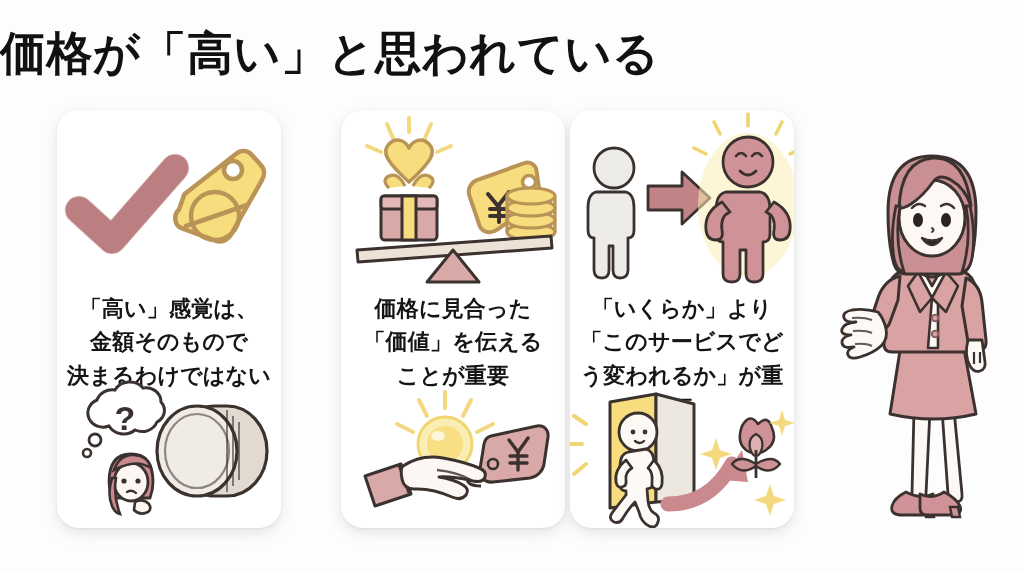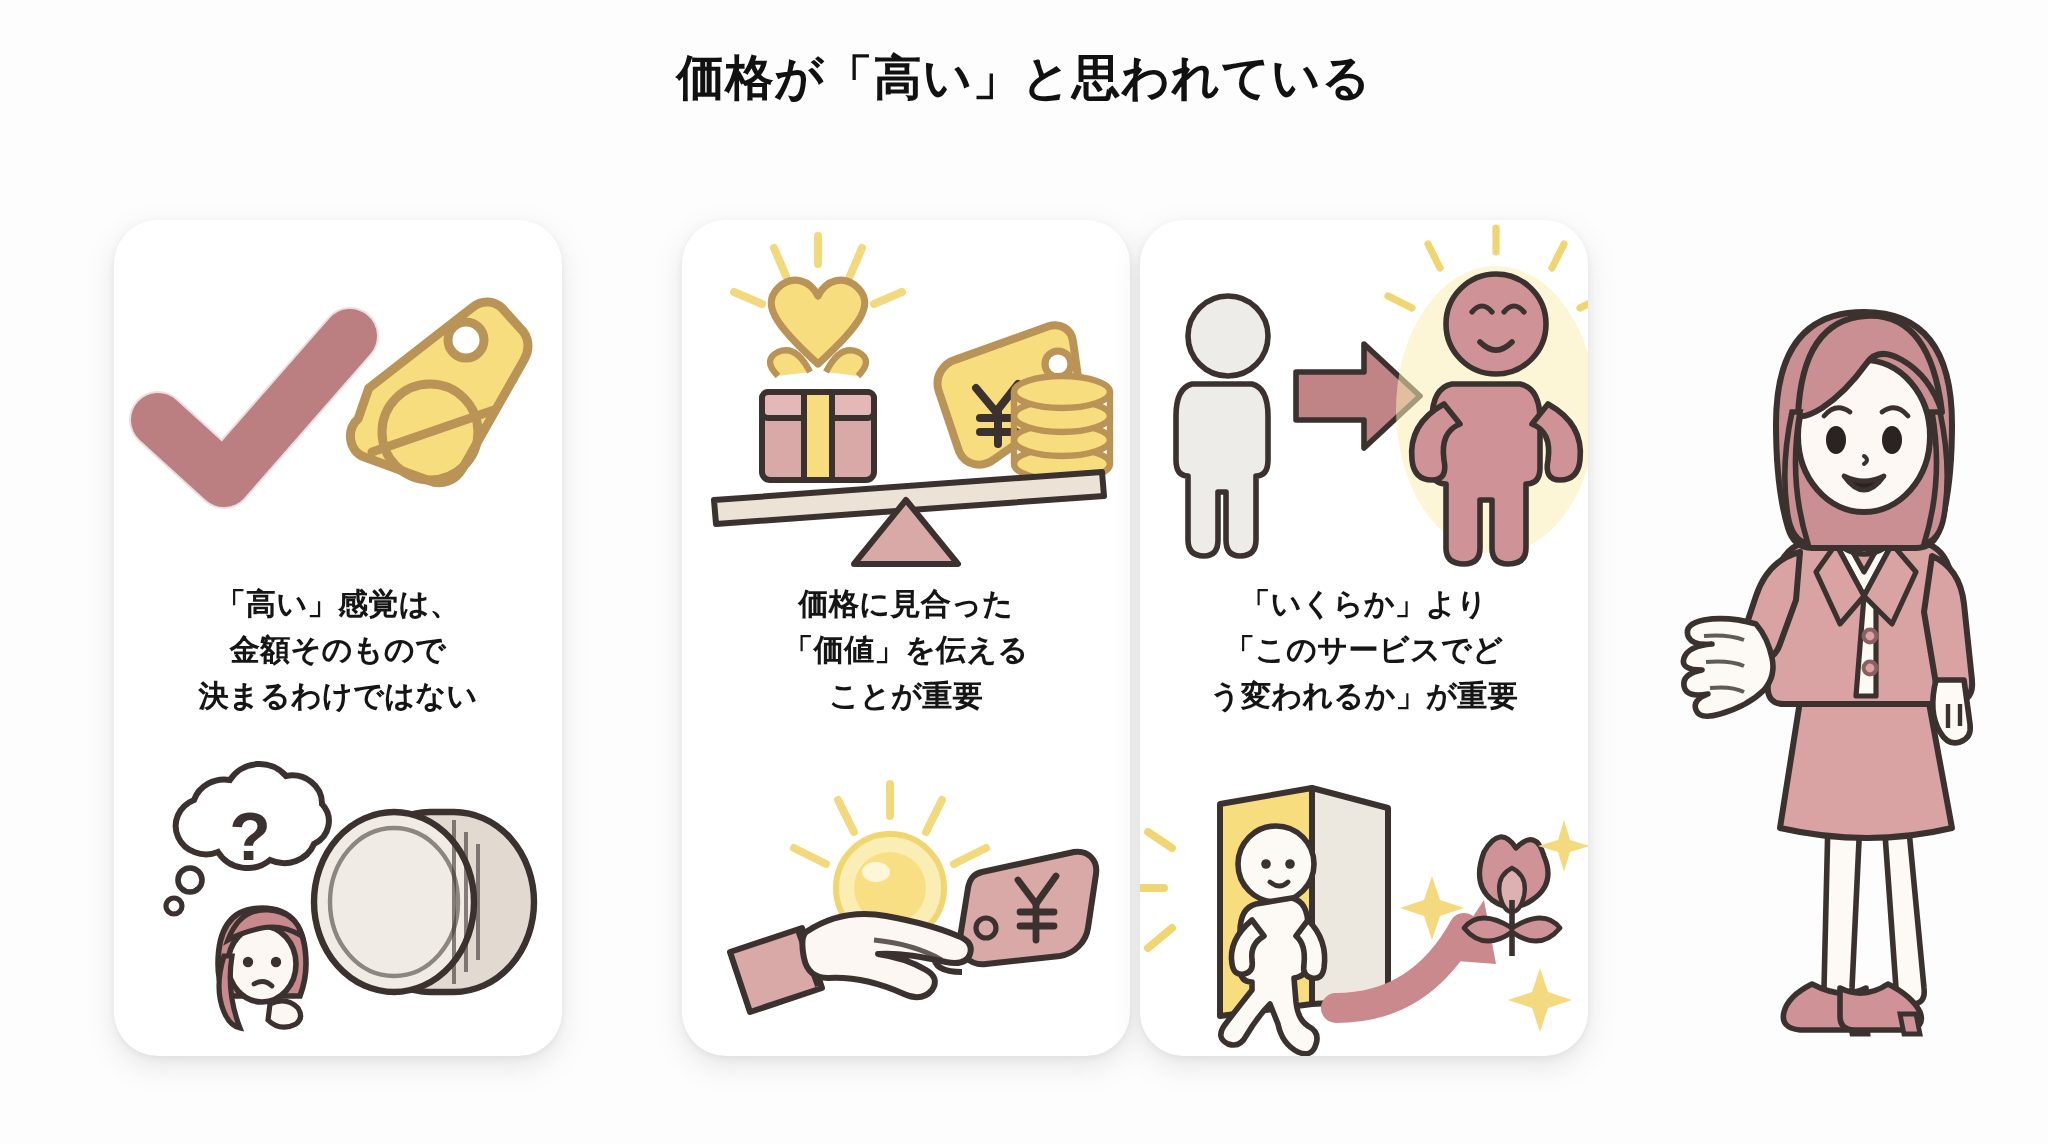--- a/index.html
+++ b/index.html
@@ -12,22 +12,21 @@
   #slide {
     position:relative;
     width:1024px; height:572px;
     background:#fdfdfd;
   }
 
   
   #title {
     position:absolute;
     top:26px; left:0; width:1024px;
-    text-align:center;
-    font-size:24px;
+    font-size:46px;
     font-weight:bold;
     letter-spacing:0.5px;
     color:#111111;
     line-height:1.2;
     white-space:nowrap;
   }
 
   
   .card {
     position:absolute;
@@ -45,21 +44,21 @@
   .art-top {
     position:absolute;
     left:0; top:0;
     width:224px; height:175px;
   }
   .card-caption {
     position:absolute;
     left:0; top:182px;
     width:224px;
     text-align:center;
-    font-size:15px;
+    font-size:22px;
     font-weight:bold;
     line-height:1.52;
     color:#151515;
     letter-spacing:0.2px;
     white-space:pre-line;
   }
   .art-bottom {
     position:absolute;
     left:0; bottom:6px;
     width:224px; height:140px;

